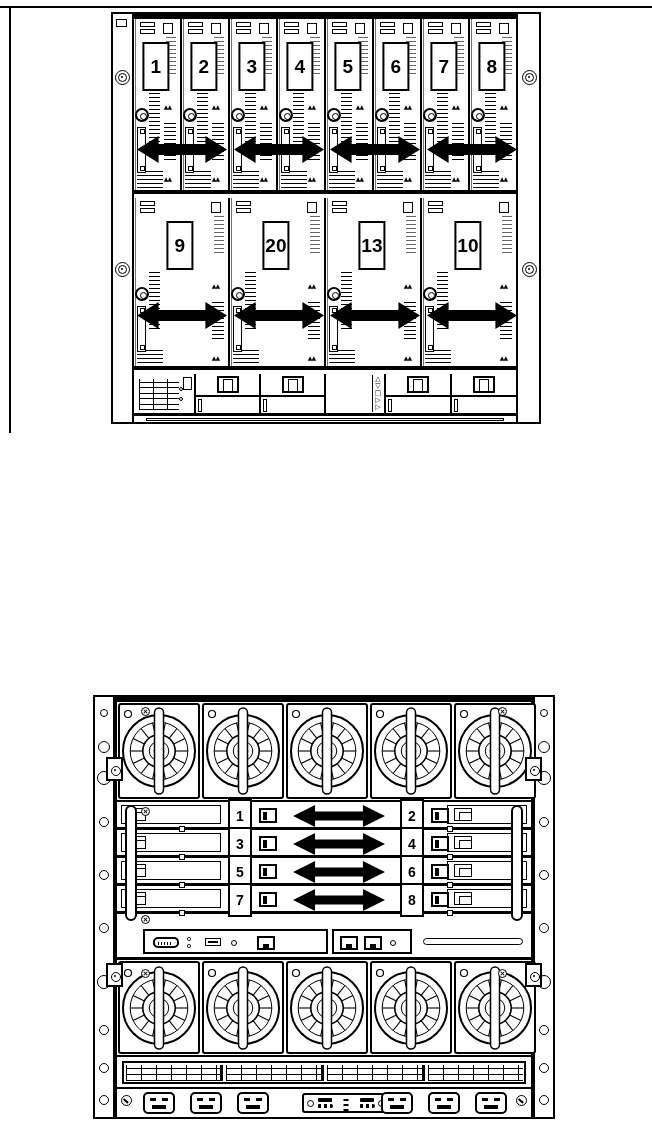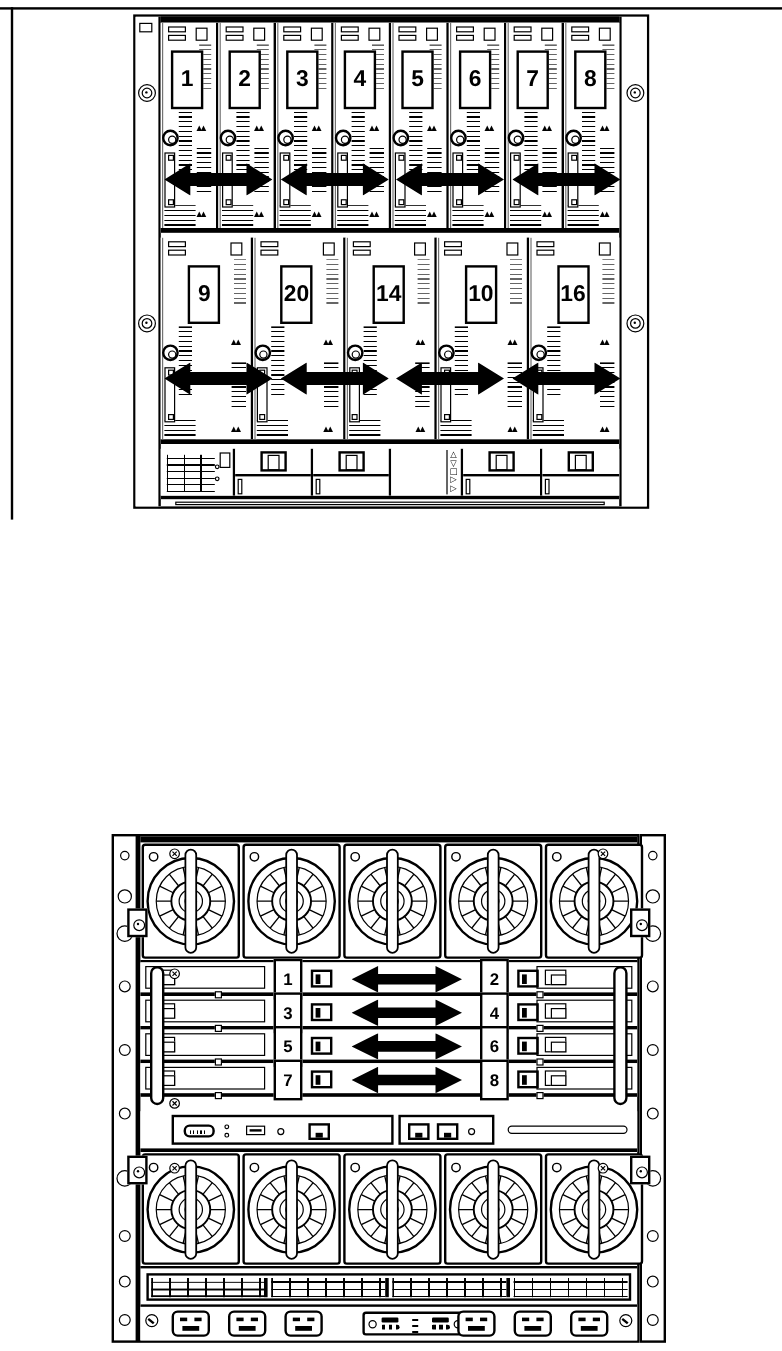--- a/index.html
+++ b/index.html
@@ -297,49 +297,35 @@
     <div class="ladder l2"></div>
     <div class="ladder l3"></div>
     <div class="ladder l4"></div>
     <div class="lock lock-t">▲▲</div>
     <div class="lock lock-b">▲▲</div>
   </div>
           <div class="blade">
     <div class="vent-a"></div>
     <div class="vent-a2"></div>
     <div class="vent-b"></div>
-    <div class="bay-label">14</div>
+    <div class="bay-label">13</div>
     <div class="latch"></div>
     <div class="slot"></div>
     <div class="ladder l1"></div>
     <div class="ladder l2"></div>
     <div class="ladder l3"></div>
     <div class="ladder l4"></div>
     <div class="lock lock-t">▲▲</div>
     <div class="lock lock-b">▲▲</div>
   </div>
           <div class="blade">
     <div class="vent-a"></div>
     <div class="vent-a2"></div>
     <div class="vent-b"></div>
     <div class="bay-label">10</div>
-    <div class="latch"></div>
-    <div class="slot"></div>
-    <div class="ladder l1"></div>
-    <div class="ladder l2"></div>
-    <div class="ladder l3"></div>
-    <div class="ladder l4"></div>
-    <div class="lock lock-t">▲▲</div>
-    <div class="lock lock-b">▲▲</div>
-  </div>
-          <div class="blade">
-    <div class="vent-a"></div>
-    <div class="vent-a2"></div>
-    <div class="vent-b"></div>
-    <div class="bay-label">16</div>
     <div class="latch"></div>
     <div class="slot"></div>
     <div class="ladder l1"></div>
     <div class="ladder l2"></div>
     <div class="ladder l3"></div>
     <div class="ladder l4"></div>
     <div class="lock lock-t">▲▲</div>
     <div class="lock lock-b">▲▲</div>
   </div>
         </div>

